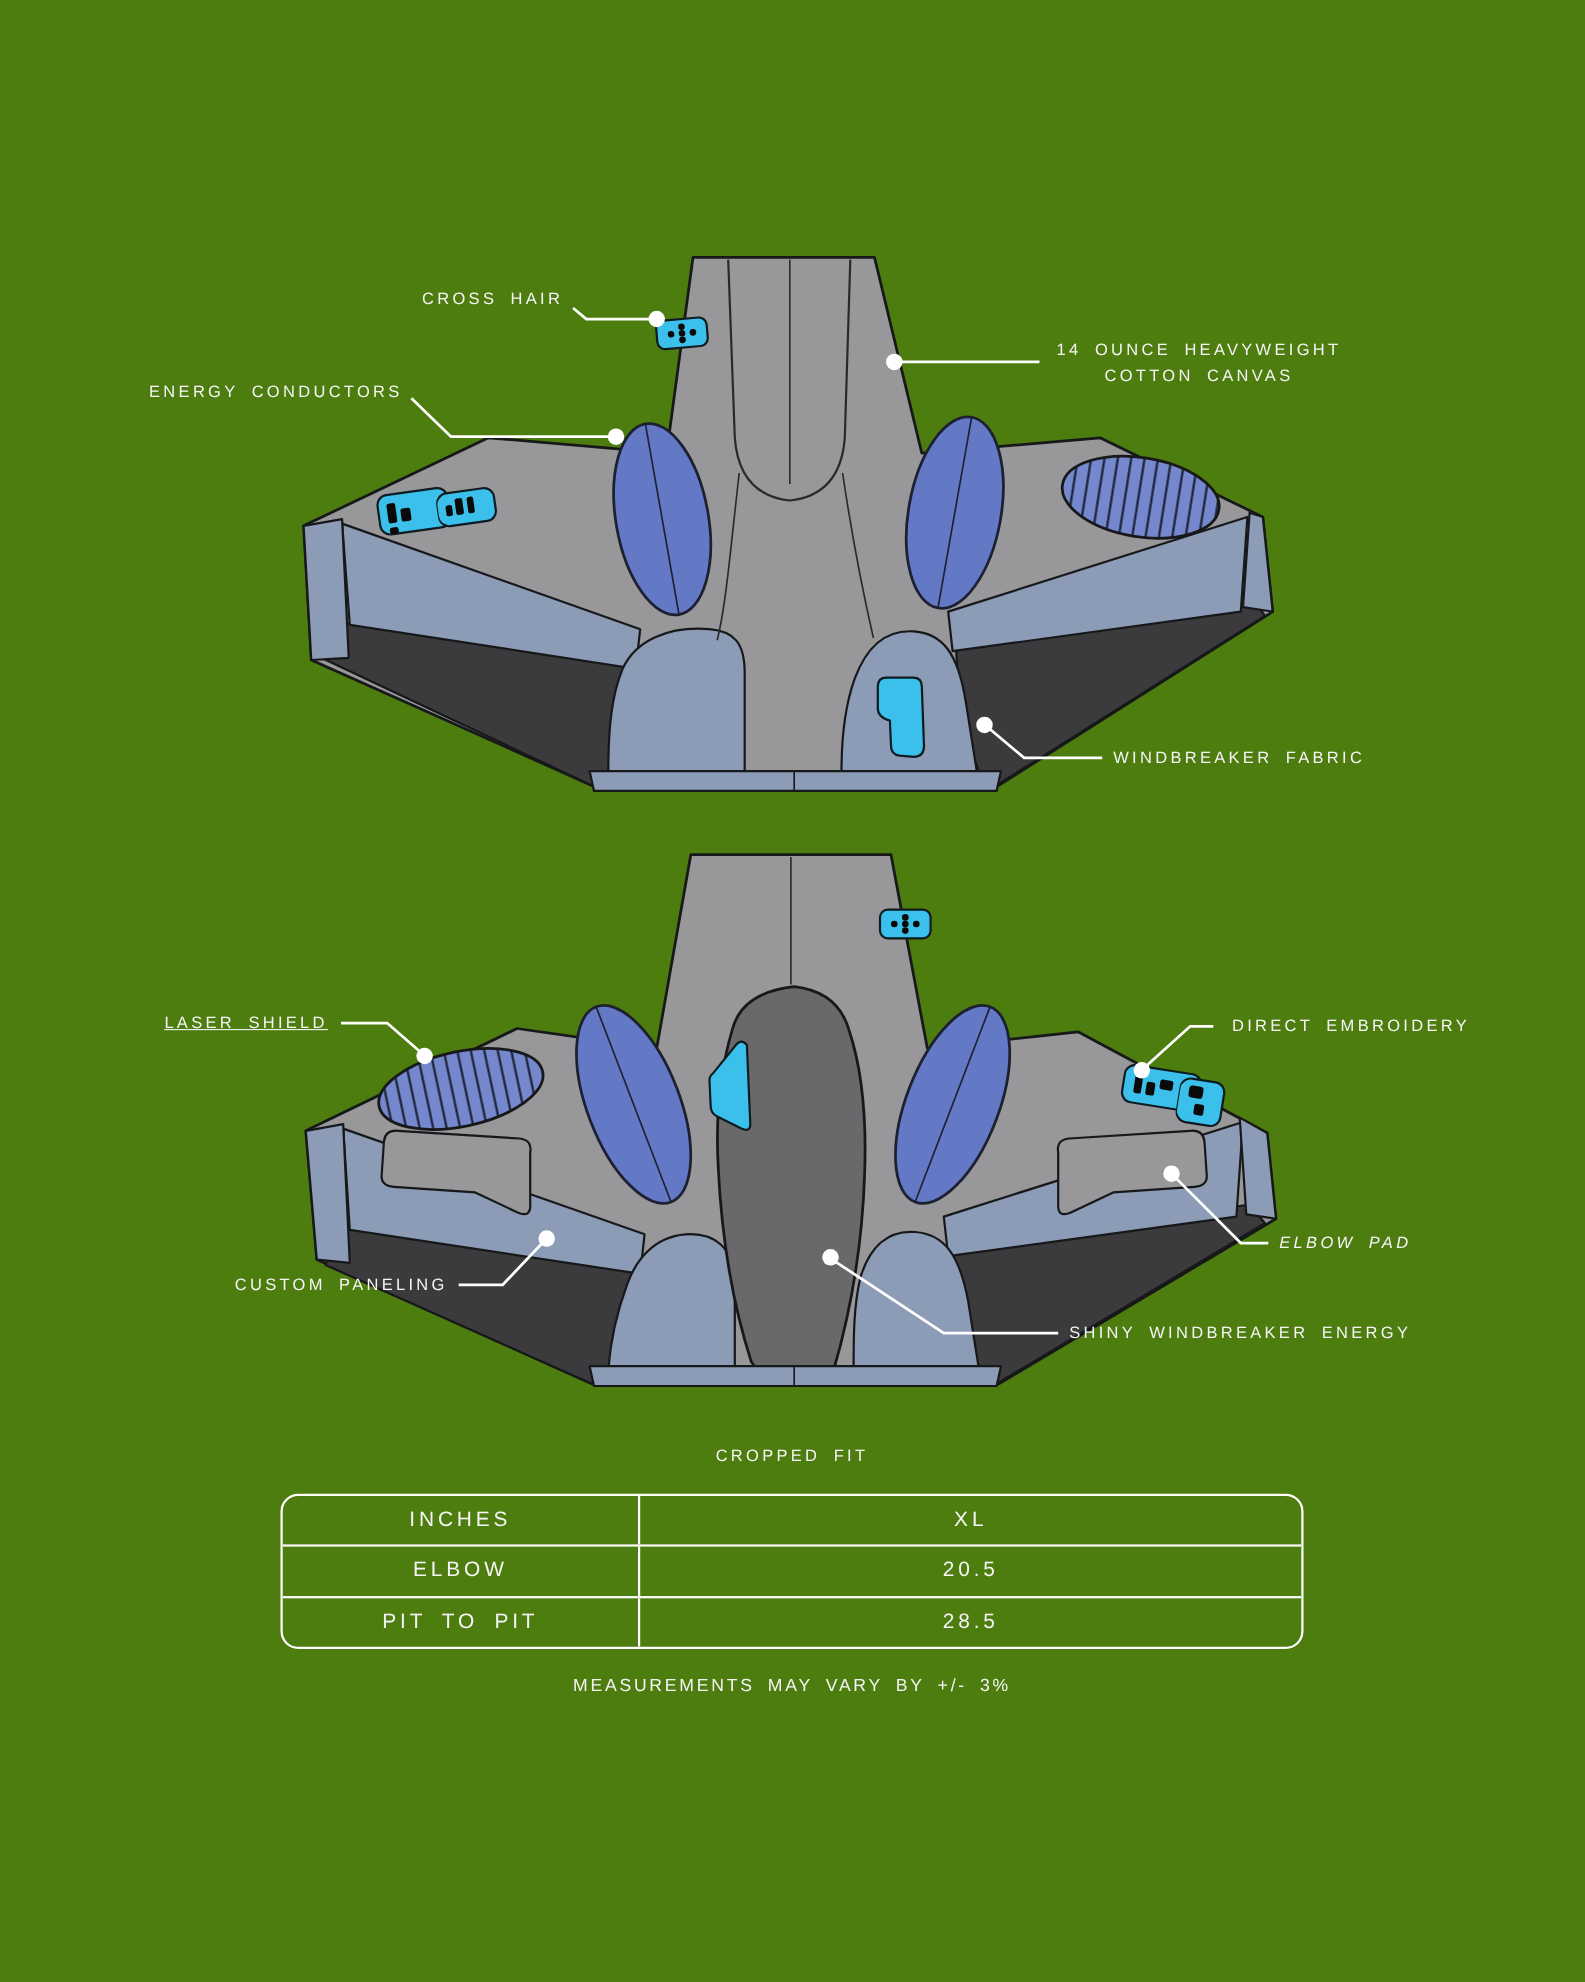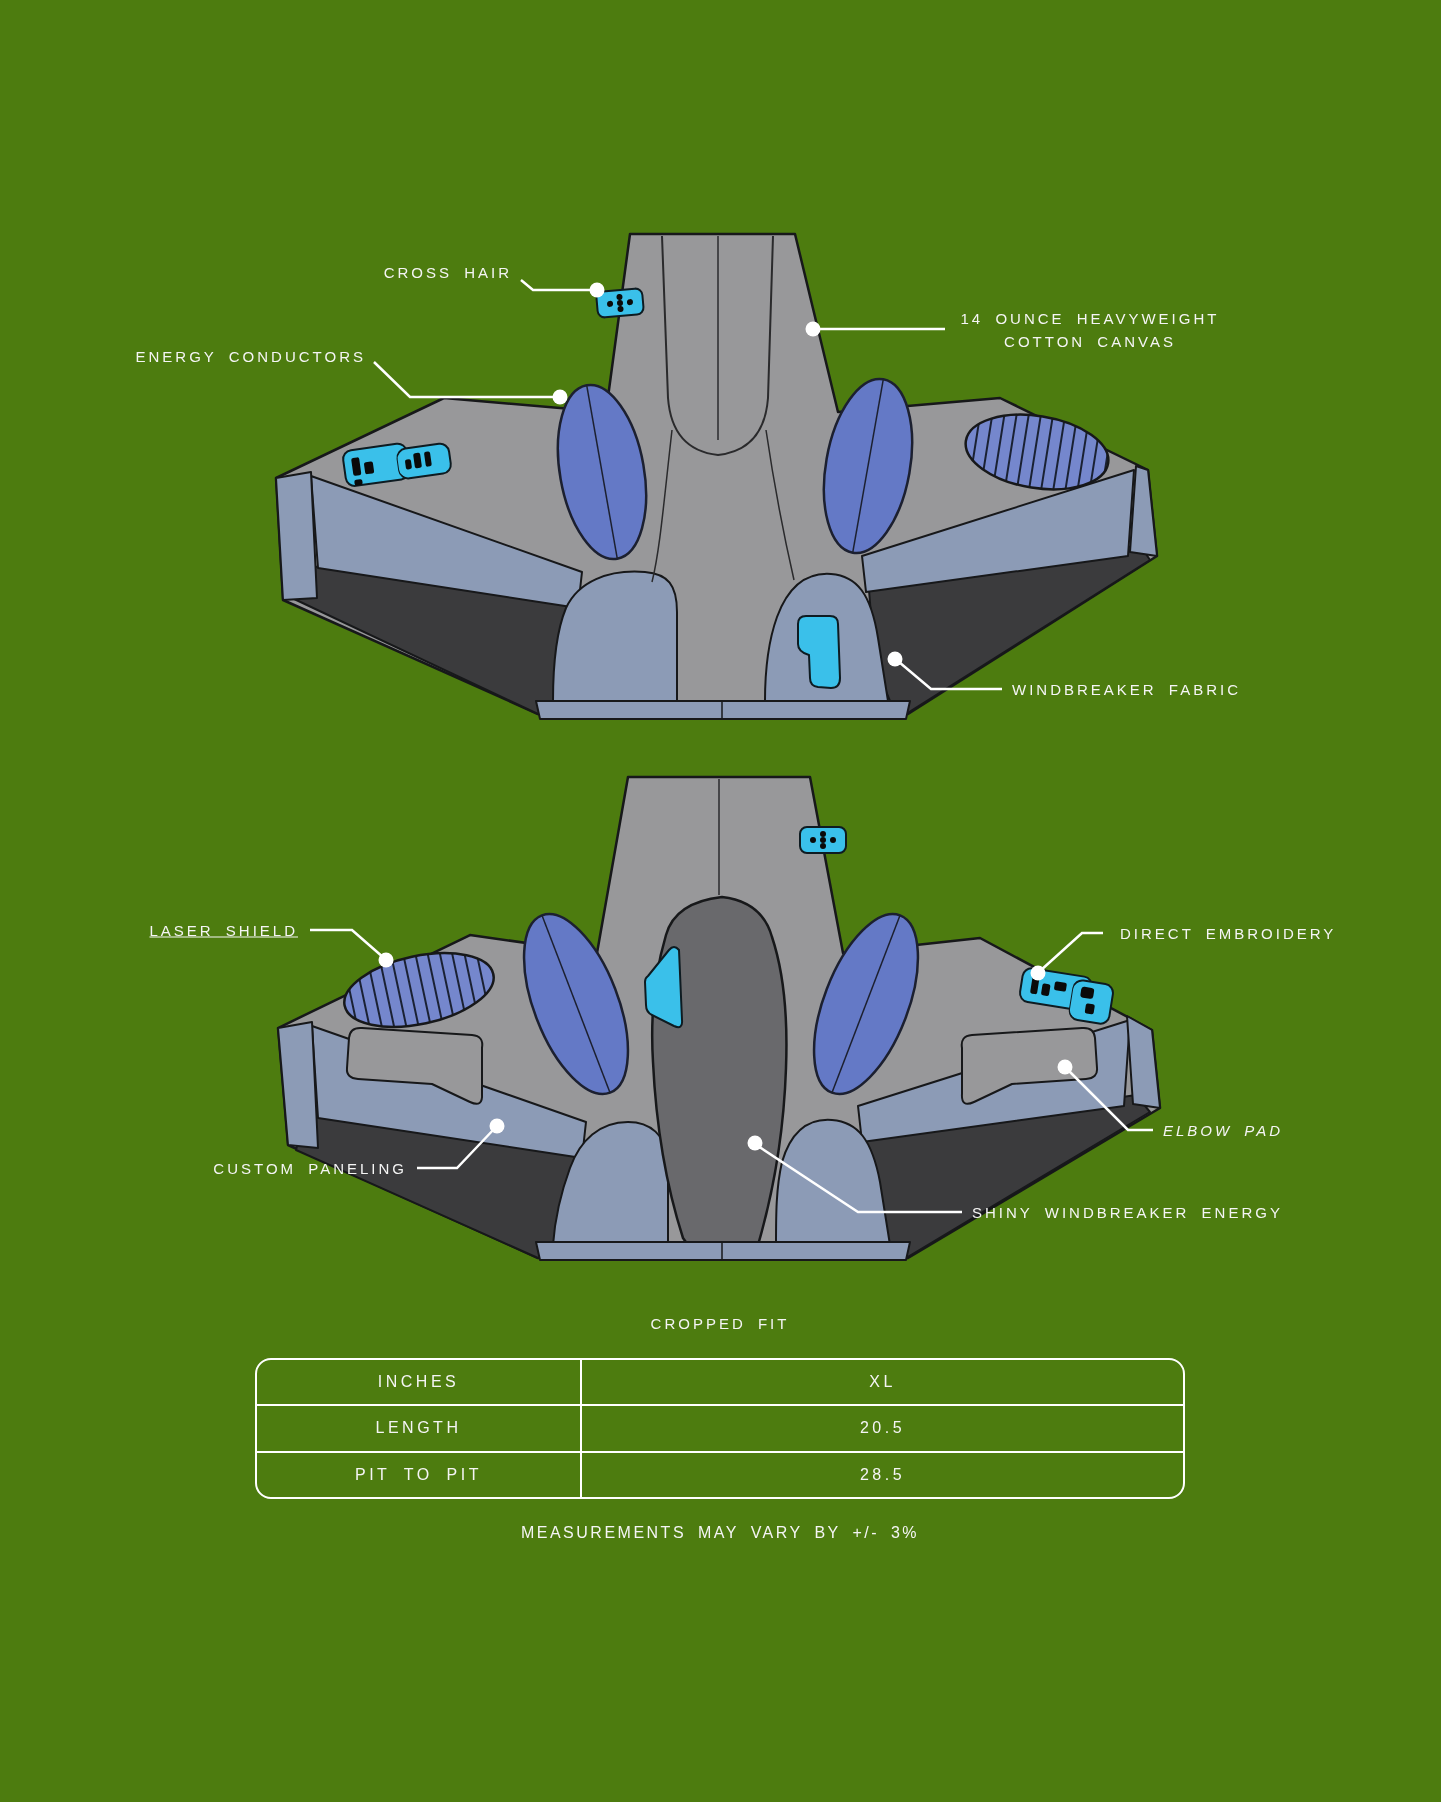--- a/index.html
+++ b/index.html
@@ -14,21 +14,21 @@
   }
   .callout.right{text-align:right;}
   .callout.center{text-align:center;}
   .fit-label{
     position:absolute;left:255px;top:1315px;width:930px;text-align:center;
     color:#f5f5f5;font-size:15px;letter-spacing:3px;word-spacing:5px;
   }
   .size-table{
     position:absolute;left:255px;top:1358px;width:930px;height:141px;
     border:2px solid #fff;border-radius:16px;box-sizing:border-box;
-    display:flex;flex-direction:column;color:#f5f5f5;font-size:16px;letter-spacing:3.5px;word-spacing:6px;
+    display:flex;flex-direction:column;color:#f5f5f5;font-size:19px;letter-spacing:3.5px;word-spacing:6px;
     overflow:hidden;
   }
   .size-table .trow{flex:1;display:flex;}
   .size-table .trow + .trow{border-top:2px solid #fff;}
   .size-table .cell{display:flex;align-items:center;justify-content:center;}
   .size-table .c1{width:325px;border-right:2px solid #fff;box-sizing:border-box;}
   .size-table .c2{flex:1;}
   .footnote{
     position:absolute;left:255px;top:1524px;width:930px;text-align:center;
     color:#f5f5f5;font-size:16px;letter-spacing:2.5px;word-spacing:5px;
@@ -217,21 +217,21 @@
   <div class="callout" style="left:972px;top:1212px;">SHINY WINDBREAKER ENERGY</div>
 
   <div class="fit-label">CROPPED FIT</div>
 
   <div class="size-table">
     <div class="trow">
       <div class="cell c1">INCHES</div>
       <div class="cell c2">XL</div>
     </div>
     <div class="trow">
-      <div class="cell c1">LENGTH</div>
+      <div class="cell c1">ELBOW</div>
       <div class="cell c2">20.5</div>
     </div>
     <div class="trow">
       <div class="cell c1">PIT TO PIT</div>
       <div class="cell c2">28.5</div>
     </div>
   </div>
 
   <div class="footnote">MEASUREMENTS MAY VARY BY +/- 3%</div>
 

